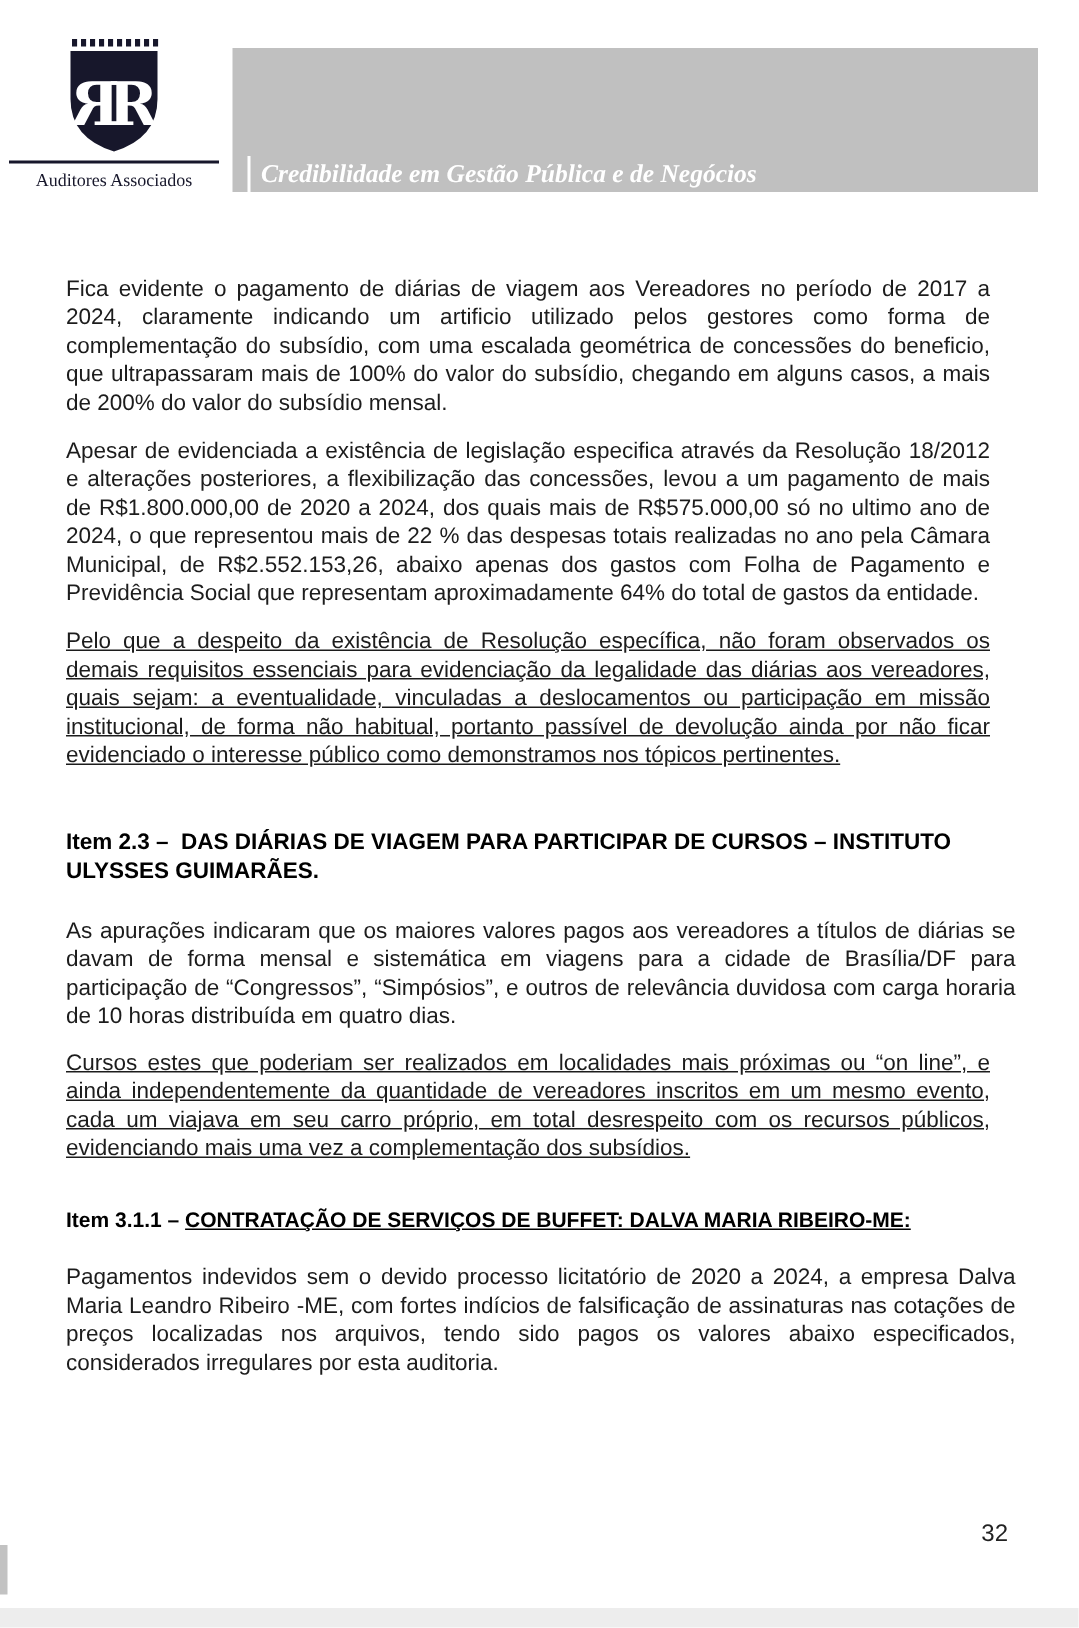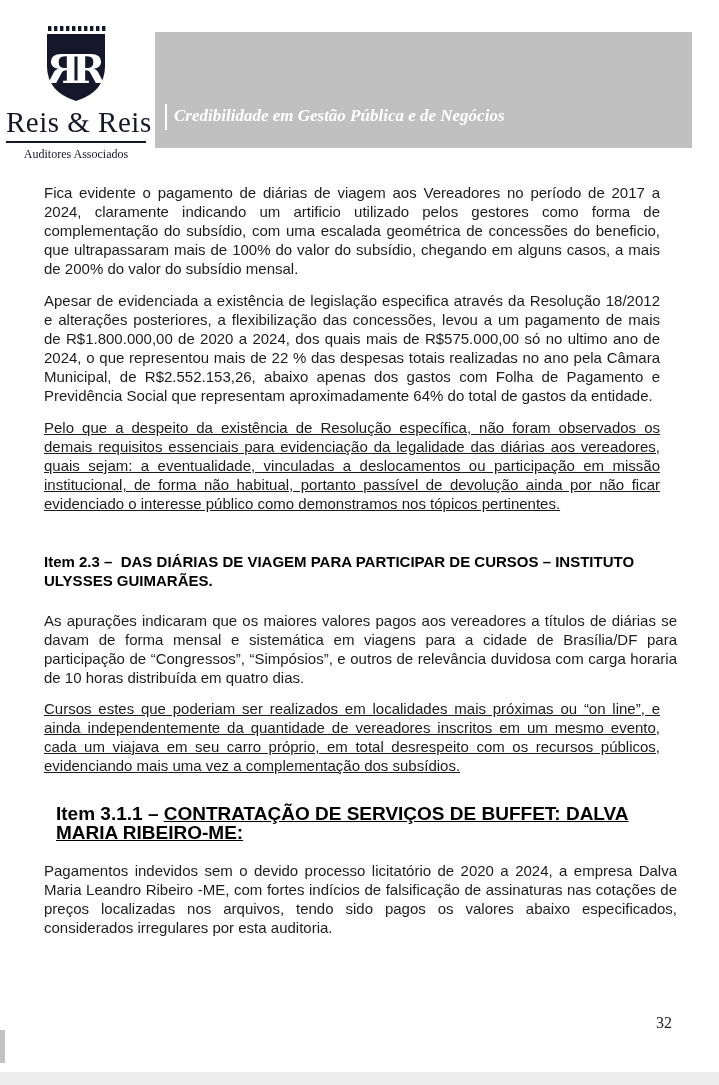--- a/index.html
+++ b/index.html
@@ -43,21 +43,21 @@
     font-size: 12px;
     line-height: 18px;
     white-space: nowrap;
   }
 
   .banner {
     position: absolute;
     left: 155px;
     top: 32px;
     width: 537px;
-    height: 116px;
+    height: 96px;
     background: #c0c0c0;
   }
   .tagline {
     position: absolute;
     left: 10px;
     top: 72px;
     border-left: 2px solid #ffffff;
     padding: 2px 0 4px 7px;
     font-family: "Liberation Serif", serif;
     font-style: italic;
@@ -96,21 +96,21 @@
   }
   .underlined { text-decoration: underline; }
   .p4 { margin: 12px 0 12px 0; }
   .p6 { margin: 0; }
 
   
   .page-number {
     position: absolute;
     right: 47px;
     top: 1014px;
-    font-family: Liberation Serif, serif;
+    font-family: Liberation Sans, sans-serif;
     font-size: 16px;
     color: #222222;
   }
 
   
   .left-edge-bar {
     position: absolute;
     left: 0;
     top: 1030px;
     width: 5px;
@@ -147,40 +147,39 @@
       </g>
 
       <path d="M4 8 L62 8 L62 40 Q62 66 33 75 Q4 66 4 40 Z" fill="#17172b"></path>
 
       <g fill="#ffffff" font-family="'DejaVu Serif', serif" font-weight="bold" font-size="40">
         <text x="29" y="57">R</text>
         <text x="29" y="57" transform="translate(66 0) scale(-1 1)">R</text>
       </g>
     </svg>
   </div>
-  <div class="logo-name">Reis &amp; Reis</div>
   <hr class="logo-divider">
   <div class="logo-subtitle">Auditores Associados</div>
 </div>
 
 <div class="banner">
   <div class="tagline">Credibilidade em Gestão Pública e de Negócios</div>
 </div>
 
 <div class="content">
   <p class="para">Fica evidente o pagamento de diárias de viagem aos Vereadores no período de 2017 a 2024, claramente indicando um artificio utilizado pelos gestores como forma de complementação do subsídio, com uma escalada geométrica de concessões do beneficio, que ultrapassaram mais de 100% do valor do subsídio, chegando em alguns casos, a mais de 200% do valor do subsídio mensal.</p>
   <p class="para">Apesar de evidenciada a existência de legislação especifica através da Resolução 18/2012 e alterações posteriores, a flexibilização das concessões, levou a um pagamento de mais de R$1.800.000,00 de 2020 a 2024, dos quais mais de R$575.000,00 só no ultimo ano de 2024, o que representou mais de 22 % das despesas totais realizadas no ano pela Câmara Municipal,  de R$2.552.153,26, abaixo apenas dos gastos com Folha de Pagamento e Previdência Social que representam aproximadamente 64% do total de gastos da entidade.</p>
   <p class="para last-of-group">Pelo que a despeito da existência de Resolução específica, não foram observados os demais requisitos essenciais para evidenciação da legalidade das diárias aos vereadores, quais sejam: a eventualidade, vinculadas a deslocamentos ou participação em missão institucional, de forma não habitual, portanto passível de devolução ainda por não ficar evidenciado o interesse público como demonstramos nos tópicos pertinentes.</p>
 
   <h2 class="heading heading-23 content-size" style="font-size:15px; line-height:19px;">Item 2.3 –  DAS DIÁRIAS DE VIAGEM PARA PARTICIPAR DE CURSOS – INSTITUTO ULYSSES GUIMARÃES.</h2>
 
   <p class="para p4">As apurações indicaram que os maiores valores pagos aos vereadores a títulos de diárias se davam de forma mensal e sistemática em viagens para a cidade de Brasília/DF para participação de “Congressos”, “Simpósios”, e outros de relevância duvidosa com carga horaria de 10 horas distribuída em quatro dias.</p>
   <p class="para last-of-group">Cursos estes que poderiam ser realizados em localidades mais próximas ou “on line”, e ainda independentemente da quantidade de vereadores inscritos em um mesmo evento, cada um viajava em seu carro próprio, em total desrespeito com os recursos públicos, evidenciando mais uma vez a complementação dos subsídios.</p>
 
-  <h2 class="heading heading-311" style="font-size:19px; line-height:19px;margin-left:12px;">
+  <h2 class="heading heading-311" style="font-size:14px; line-height:19px;">
     <span>Item 3.1.1 – </span><span class="underlined">CONTRATAÇÃO DE SERVIÇOS DE BUFFET: DALVA MARIA RIBEIRO-ME:</span>
   </h2>
 
   <p class="para p6">Pagamentos indevidos sem o devido processo licitatório de 2020 a 2024, a empresa Dalva Maria Leandro Ribeiro -ME, com fortes indícios de falsificação de assinaturas nas cotações de preços localizadas nos arquivos, tendo sido pagos os valores abaixo especificados, considerados irregulares por esta auditoria.</p>
 </div>
 
 <div class="page-number">32</div>
 
 <div class="left-edge-bar"></div>
 <div class="bottom-strip"></div>

